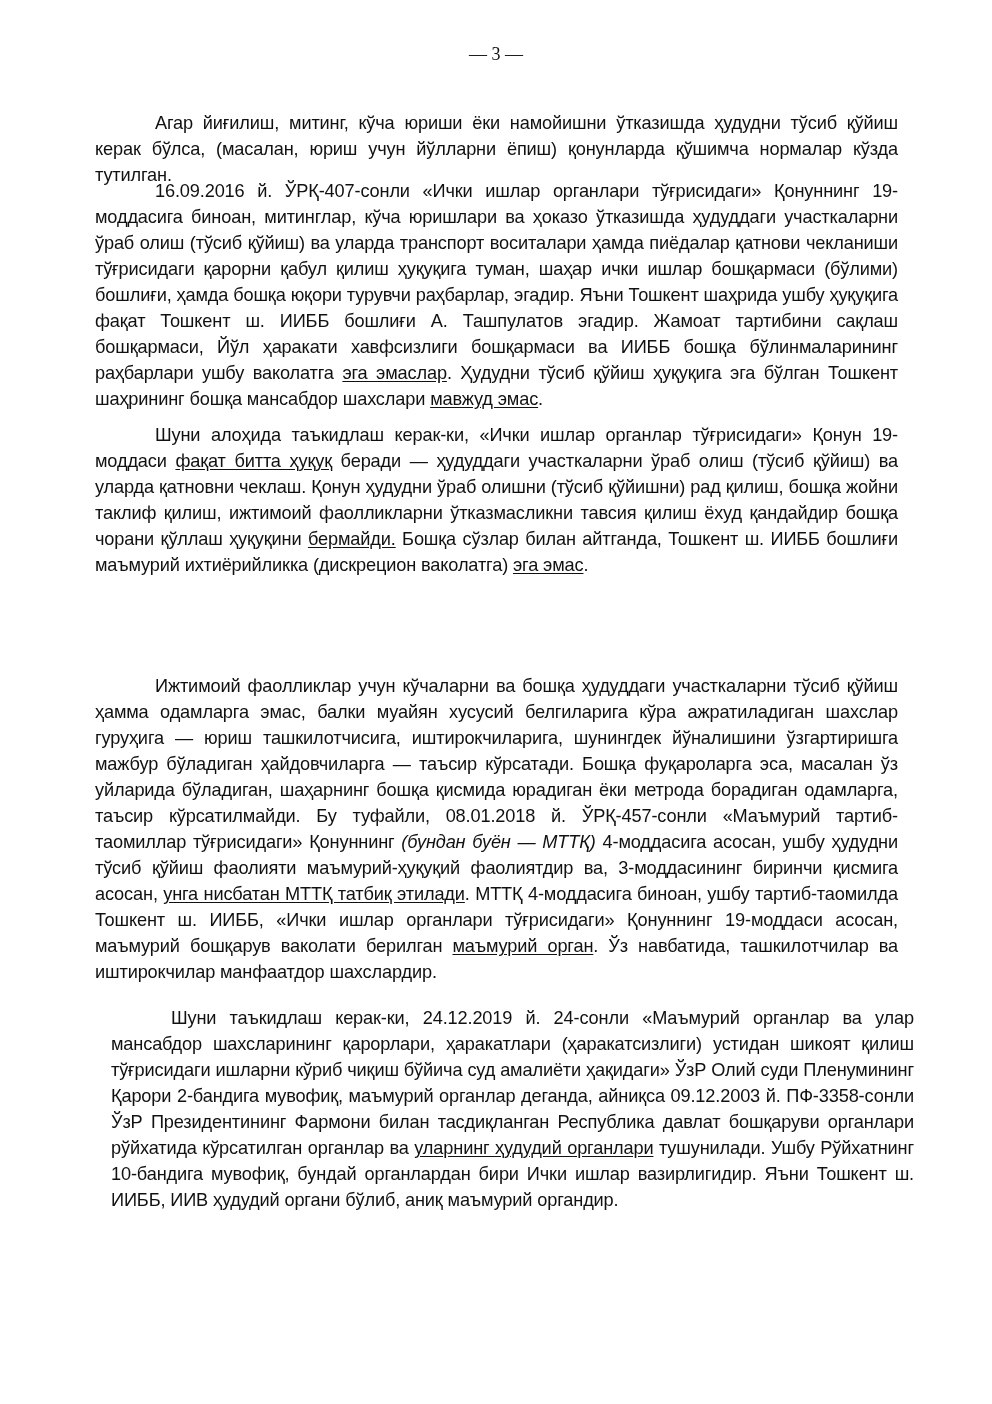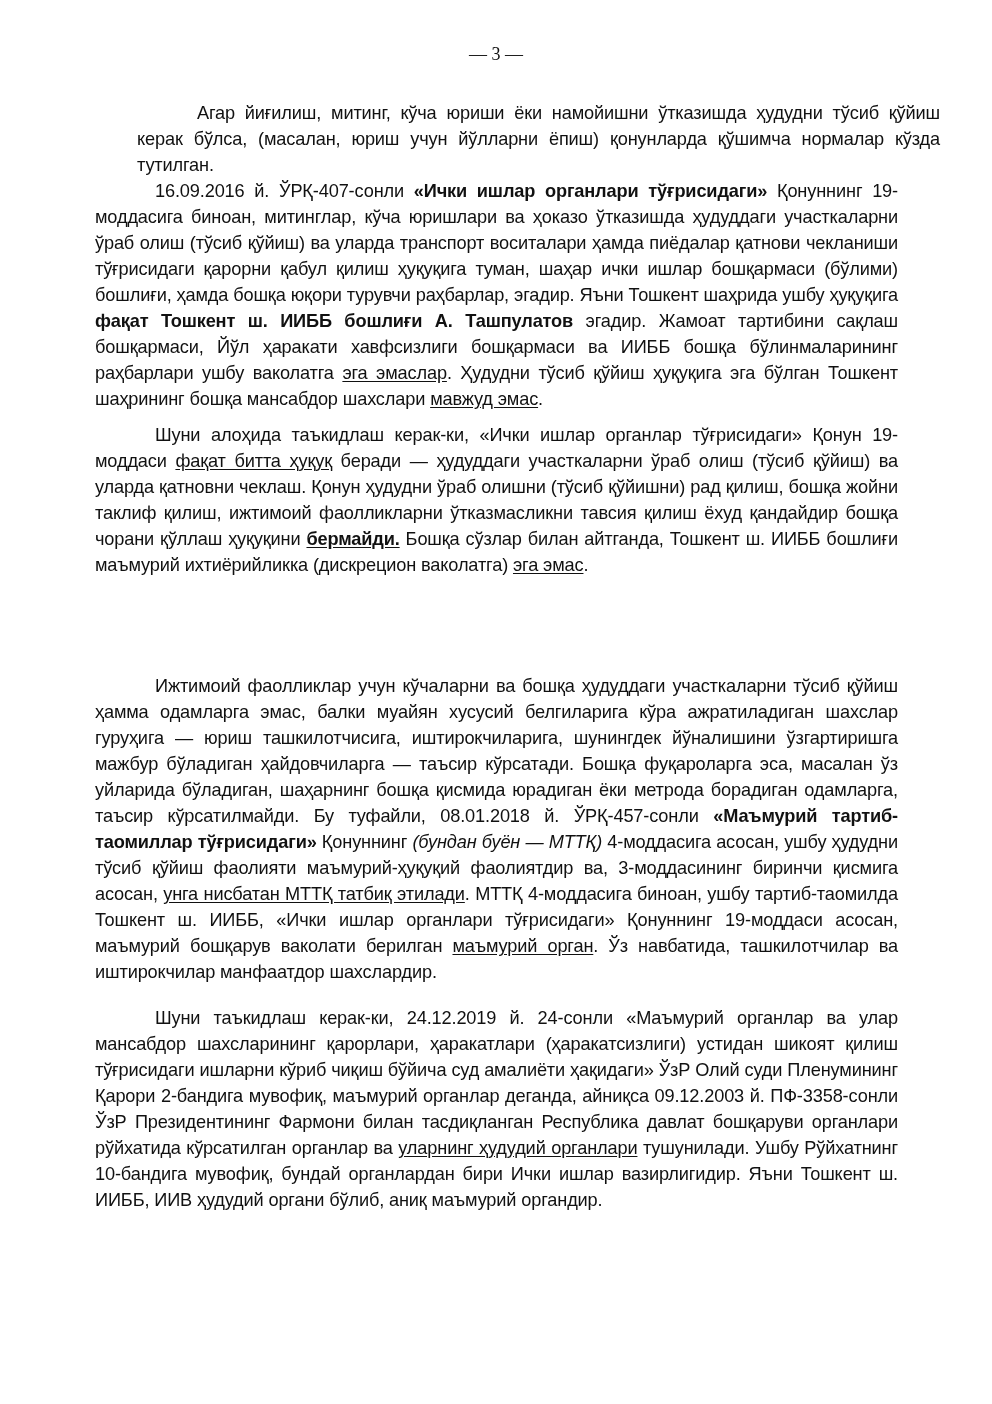--- a/index.html
+++ b/index.html
@@ -3,26 +3,26 @@
 <meta charset="utf-8">
 <style>
   html, body { margin: 0; padding: 0; background: #ffffff; }
   body { width: 992px; height: 1404px; position: relative; overflow: hidden;
          font-family: "Liberation Sans", sans-serif; color: #111; }
   .page-number { position: absolute; top: 44px; left: 0; width: 992px; text-align: center;
                  font-family: "Liberation Serif", serif; font-size: 18px; }
   .body-text { position: absolute; left: 95px; width: 803px; font-size: 18.2px;
                line-height: 26px; text-align: justify; letter-spacing: -0.15px; word-spacing: 0px; }
   .para { margin: 0; text-indent: 60px; }
-  .p1 { top: 100px; margin-left: 42px; }
+  .p1 { top: 110px; }
   .p2 { top: 178px; }
   .p3 { top: 422px; }
   .p4 { top: 673px; }
-  .p5 { top: 1005px; }
-  b { font-weight: bold; }
+  .p5 { top: 1005px; margin-left: 16px; }
+  b { font-weight: normal; }
   u { text-decoration: underline; text-underline-offset: 2px; }
 </style>
 </head>
 <body>
 
 <div class="page-number">— 3 —</div>
 
 <p class="body-text para p1"><span>Агар йиғилиш, митинг, кўча юриши ёки намойишни ўтказишда ҳудудни тўсиб қўйиш керак бўлса, (масалан, юриш учун йўлларни ёпиш) қонунларда қўшимча нормалар кўзда тутилган.</span></p>
 
 <p class="body-text para p2"><span>16.09.2016 й. ЎРҚ-407-сонли </span><b>«Ички ишлар органлари тўғрисидаги»</b><span> Қонуннинг 19-моддасига биноан, митинглар, кўча юришлари ва ҳоказо ўтказишда ҳудуддаги участкаларни ўраб олиш (тўсиб қўйиш) ва уларда транспорт воситалари ҳамда пиёдалар қатнови чекланиши тўғрисидаги қарорни қабул қилиш ҳуқуқига туман, шаҳар ички ишлар бошқармаси (бўлими) бошлиғи, ҳамда бошқа юқори турувчи раҳбарлар, эгадир. Яъни Тошкент шаҳрида ушбу ҳуқуқига </span><b>фақат Тошкент ш. ИИББ бошлиғи А. Ташпулатов</b><span> эгадир. Жамоат тартибини сақлаш бошқармаси, Йўл ҳаракати хавфсизлиги бошқармаси ва ИИББ бошқа бўлинмаларининг раҳбарлари ушбу ваколатга </span><u>эга эмаслар</u><span>. Ҳудудни тўсиб қўйиш ҳуқуқига эга бўлган Тошкент шаҳрининг бошқа мансабдор шахслари </span><u>мавжуд эмас</u><span>.</span></p>

